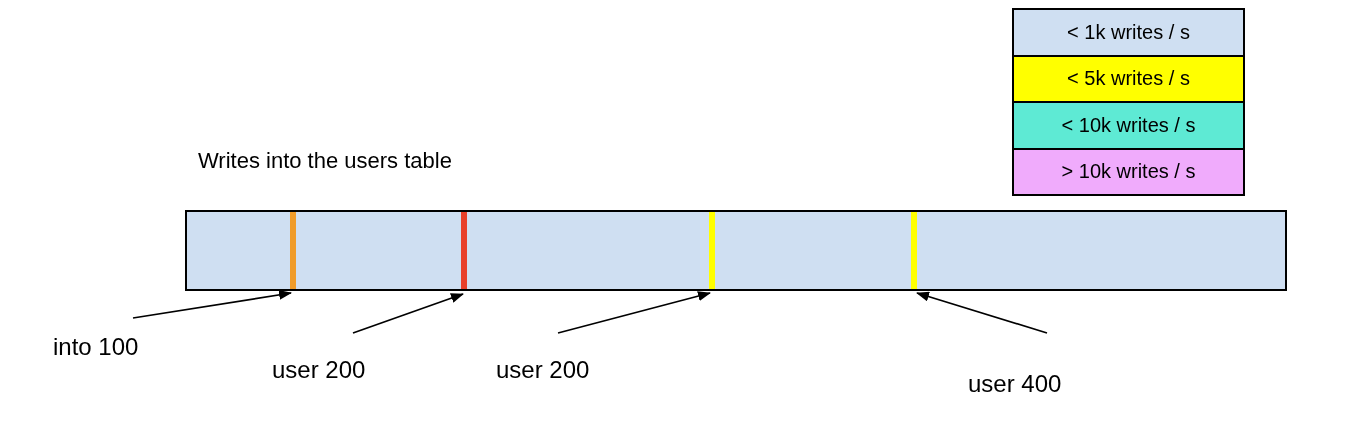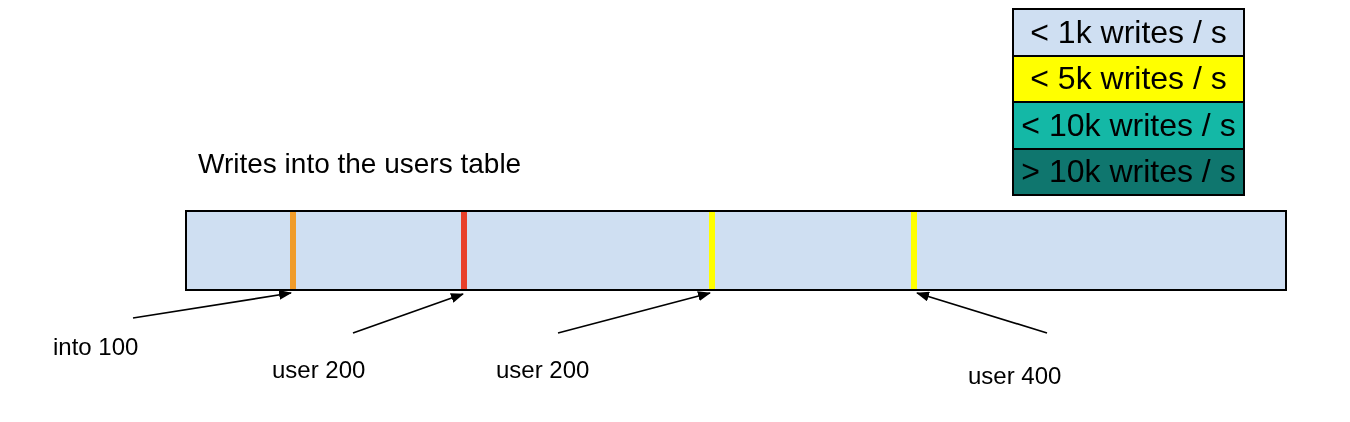--- a/index.html
+++ b/index.html
@@ -12,42 +12,42 @@
     position: relative;
     width: 1350px;
     height: 422px;
     background: #ffffff;
     overflow: hidden;
   }
   .title {
     position: absolute;
     left: 198px;
     top: 148px;
-    font-size: 28px;
+    font-size: 22px;
     color: #000000;
     white-space: nowrap;
   }
   .legend {
     position: absolute;
     left: 1012px;
     top: 8px;
     width: 233px;
     height: 188px;
     border: 2px solid #000000;
     box-sizing: border-box;
     display: flex;
     flex-direction: column;
   }
   .legend-row {
     flex: 1 1 0;
     display: flex;
     align-items: center;
     justify-content: center;
     border-bottom: 2px solid #000000;
-    font-size: 32px;
+    font-size: 20px;
     color: #000000;
     white-space: nowrap;
   }
   .legend-row:last-child { border-bottom: none; }
   .bar {
     position: absolute;
     border: 2px solid #000000;
     box-sizing: border-box;
   }
   .marker {
@@ -78,24 +78,24 @@
 
   <div class="title">Writes into the users table</div>
 
   <div class="legend">
       <div class="legend-row" style="background: rgb(207, 223, 242);">
         <span>&lt; 1k writes / s</span>
       </div>
       <div class="legend-row" style="background: rgb(255, 255, 0); text-align: right;">
         <span>&lt; 5k writes / s</span>
       </div>
-      <div class="legend-row" style="background: #14b8a6;">
+      <div class="legend-row" style="background: #5eead4;">
         <span>&lt; 10k writes / s</span>
       </div>
-      <div class="legend-row" style="background: #0f766e;">
+      <div class="legend-row" style="background: #f0abfc;">
         <span>&gt; 10k writes / s</span>
       </div>
     </div>
 
   <div class="bar" style="left: 185px; top: 210px; width: 1102px; height: 81px; background: rgb(207, 223, 242); border-color: rgb(0, 0, 0);">
       <div class="marker" style="left: 103px; background: rgb(240, 156, 43);"></div>
       <div class="marker" style="left: 274px; background: rgb(232, 64, 43);"></div>
       <div class="marker" style="left: 522px; background: rgb(255, 255, 0);"></div>
       <div class="marker" style="left: 724px; background: rgb(255, 255, 0);"></div>
     </div>
@@ -108,14 +108,14 @@
     </defs>
   <line x1="133" y1="318" x2="291" y2="293" stroke="#000000" stroke-width="1.7" marker-end="url(#arrowhead)"></line>
       <line x1="353" y1="333" x2="463" y2="294" stroke="#000000" stroke-width="1.7" marker-end="url(#arrowhead)"></line>
       <line x1="558" y1="333" x2="710" y2="293" stroke="#000000" stroke-width="1.7" marker-end="url(#arrowhead)"></line>
       <line x1="1047" y1="333" x2="917" y2="293" stroke="#000000" stroke-width="1.7" marker-end="url(#arrowhead)"></line>
     </svg>
 
 <div class="user-label" style="left: 53px; top: 333px;">into 100</div>
     <div class="user-label" style="left: 272px; top: 356px;">user 200</div>
     <div class="user-label" style="left: 496px; top: 356px;">user 200</div>
-    <div class="user-label" style="left: 968px; top: 362px;">user 400</div>
+    <div class="user-label" style="left: 968px; top: 370px;">user 400</div>
   </div>
 
 </body></html>

